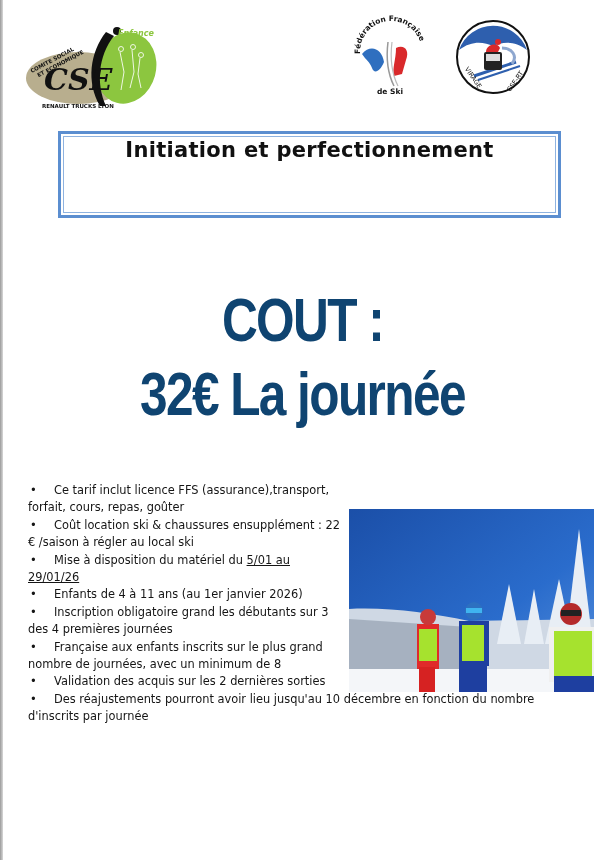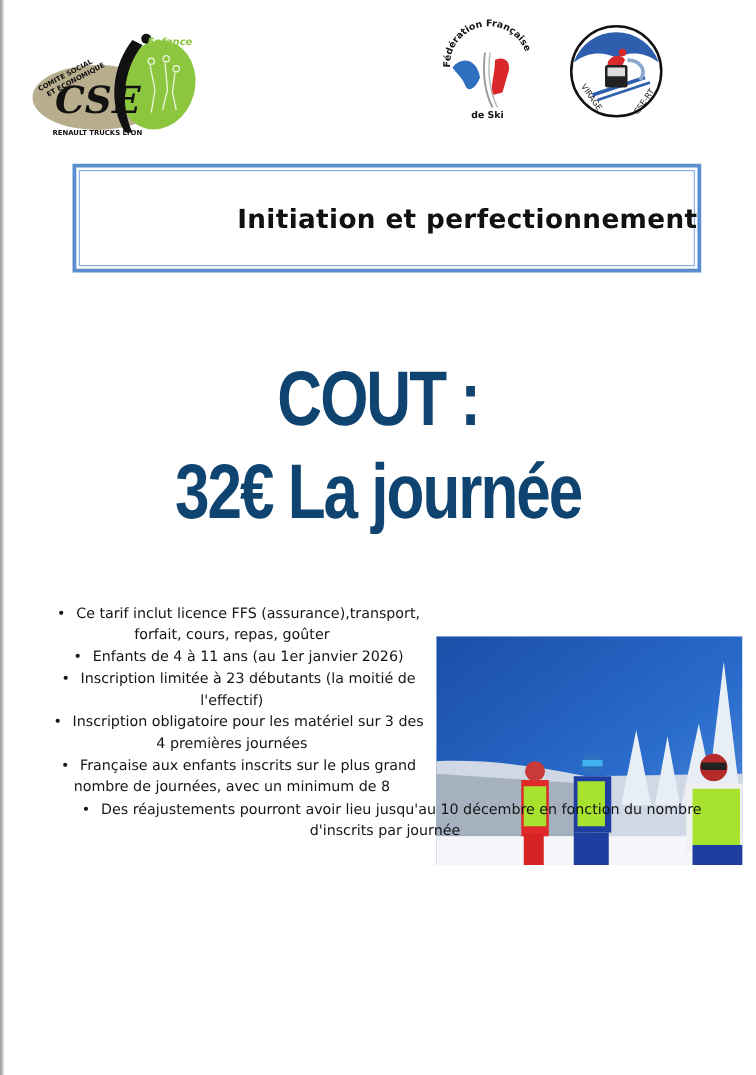--- a/index.html
+++ b/index.html
@@ -18,21 +18,21 @@
     .logo-cse { position: absolute; left: 20px; top: 22px; width: 140px; height: 88px; }
     .logo-ffs { position: absolute; left: 352px; top: 14px; width: 76px; height: 82px; }
     .logo-virage { position: absolute; left: 454px; top: 18px; width: 78px; height: 78px; }
 
     
     .title-box {
       position: absolute; left: 58px; top: 131px; width: 503px; height: 87px;
       border: 3px solid #5b8ed0;
       box-shadow: inset 0 0 0 2px #ffffff, inset 0 0 0 3px #8fb3e0;
       box-sizing: border-box;
-      display: flex; flex-direction: row; align-items: center; justify-content: flex-end;
+      display: flex; flex-direction: column; align-items: center; justify-content: flex-start;
       background: #fff;
       gap: 29px;
     }
     .title-line {
       font-family: "DejaVu Sans", sans-serif;
       font-weight: bold; font-size: 21px; line-height: 32px; color: #111;
       letter-spacing: 0.3px;
     }
 
     
@@ -45,21 +45,21 @@
       transform-origin: center;
     }
     .cost-1 { top: 288px; font-size: 62px; line-height: 64px; }
     .cost-2 { top: 362px; font-size: 62px; line-height: 64px; }
 
     
     .info-list {
       position: absolute; left: 28px; top: 482px; width: 560px;
       font-family: "DejaVu Sans", sans-serif;
       font-size: 11.4px; line-height: 17.4px; color: #151515;
-      margin: 0; padding: 0; list-style: none; text-align: center;
+      margin: 0; padding: 0; list-style: none;
     }
     .info-list li { margin: 0; padding: 0; }
     .info-list .bullet { display: inline-block; width: 24px; padding-left: 2px; }
     .narrow { display: block; width: 315px; }
     .underline { text-decoration: underline; }
 
     
     .photo {
       position: absolute; left: 349px; top: 509px; width: 245px; height: 183px;
       overflow: hidden;
@@ -162,25 +162,29 @@
   <circle cx="222" cy="105" r="11" fill="#b52a2a"></circle>
   <rect x="212" y="101" width="20" height="6" fill="#222"></rect>
   <rect x="205" y="167" width="40" height="16" fill="#1e3fa0"></rect>
 </svg>
 
 <ul class="info-list">
   <li>
       <span class="narrow"><span class="bullet">•</span><span>Ce tarif inclut licence FFS (assurance),transport,</span> <span>forfait, cours, repas, goûter</span></span>
     </li>
   <li>
+      <span class="narrow"><span class="bullet">•</span><span>Coût location ski &amp; chaussures ensupplément :</span> <span>22 € /saison à régler au local ski</span></span>
+    </li>
+  <li>
+      <span class="narrow"><span class="bullet">•</span><span>Mise à disposition du matériel du </span><span class="underline">5/01 au 29/01/26</span></span>
+    </li>
+  <li>
       <span class="narrow"><span class="bullet">•</span><span>Enfants de 4 à 11 ans (au 1er janvier 2026)</span></span>
     </li>
   <li>
-      <span class="narrow"><span class="bullet">•</span><span>Inscription limitée à 23 débutants (la moitié de</span> <span>l'effectif)</span></span>
-    </li>
-  <li>
-      <span class="narrow"><span class="bullet">•</span><span>Inscription obligatoire pour les matériel sur</span> <span>3 des 4 premières journées</span></span>
+      <span class="narrow"><span class="bullet">•</span><span>Inscription obligatoire grand les débutants sur</span> <span>3 des 4 premières journées</span></span>
     </li>
   <li>
       <span class="narrow"><span class="bullet">•</span><span>Française aux enfants inscrits sur le plus grand</span> <span>nombre de journées, avec un minimum de 8</span></span>
     </li>
+  <li><span class="bullet">•</span><span>Validation des acquis sur les 2 dernières sorties</span></li>
   <li><span class="bullet">•</span><span>Des réajustements pourront avoir lieu jusqu'au 10 décembre en fonction du nombre d'inscrits</span> <span>par journée</span></li>
 </ul>
 
 </body></html>

